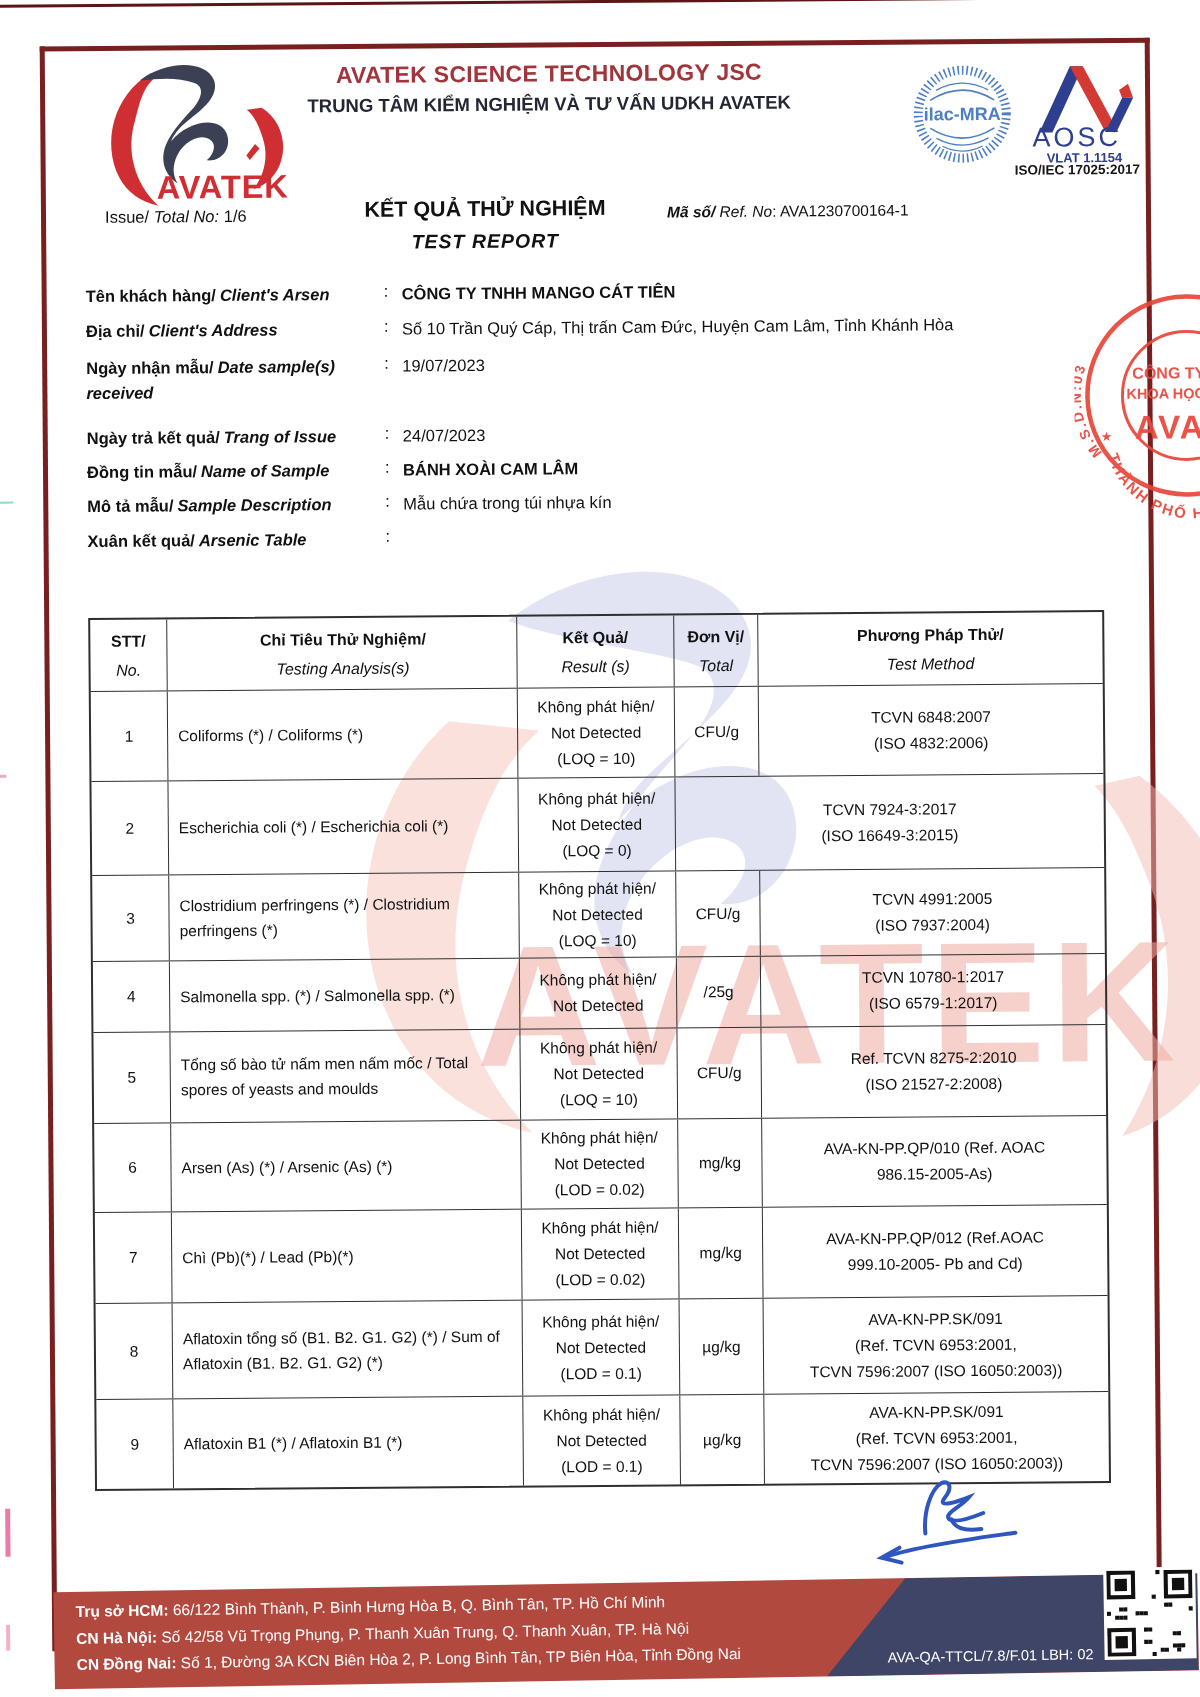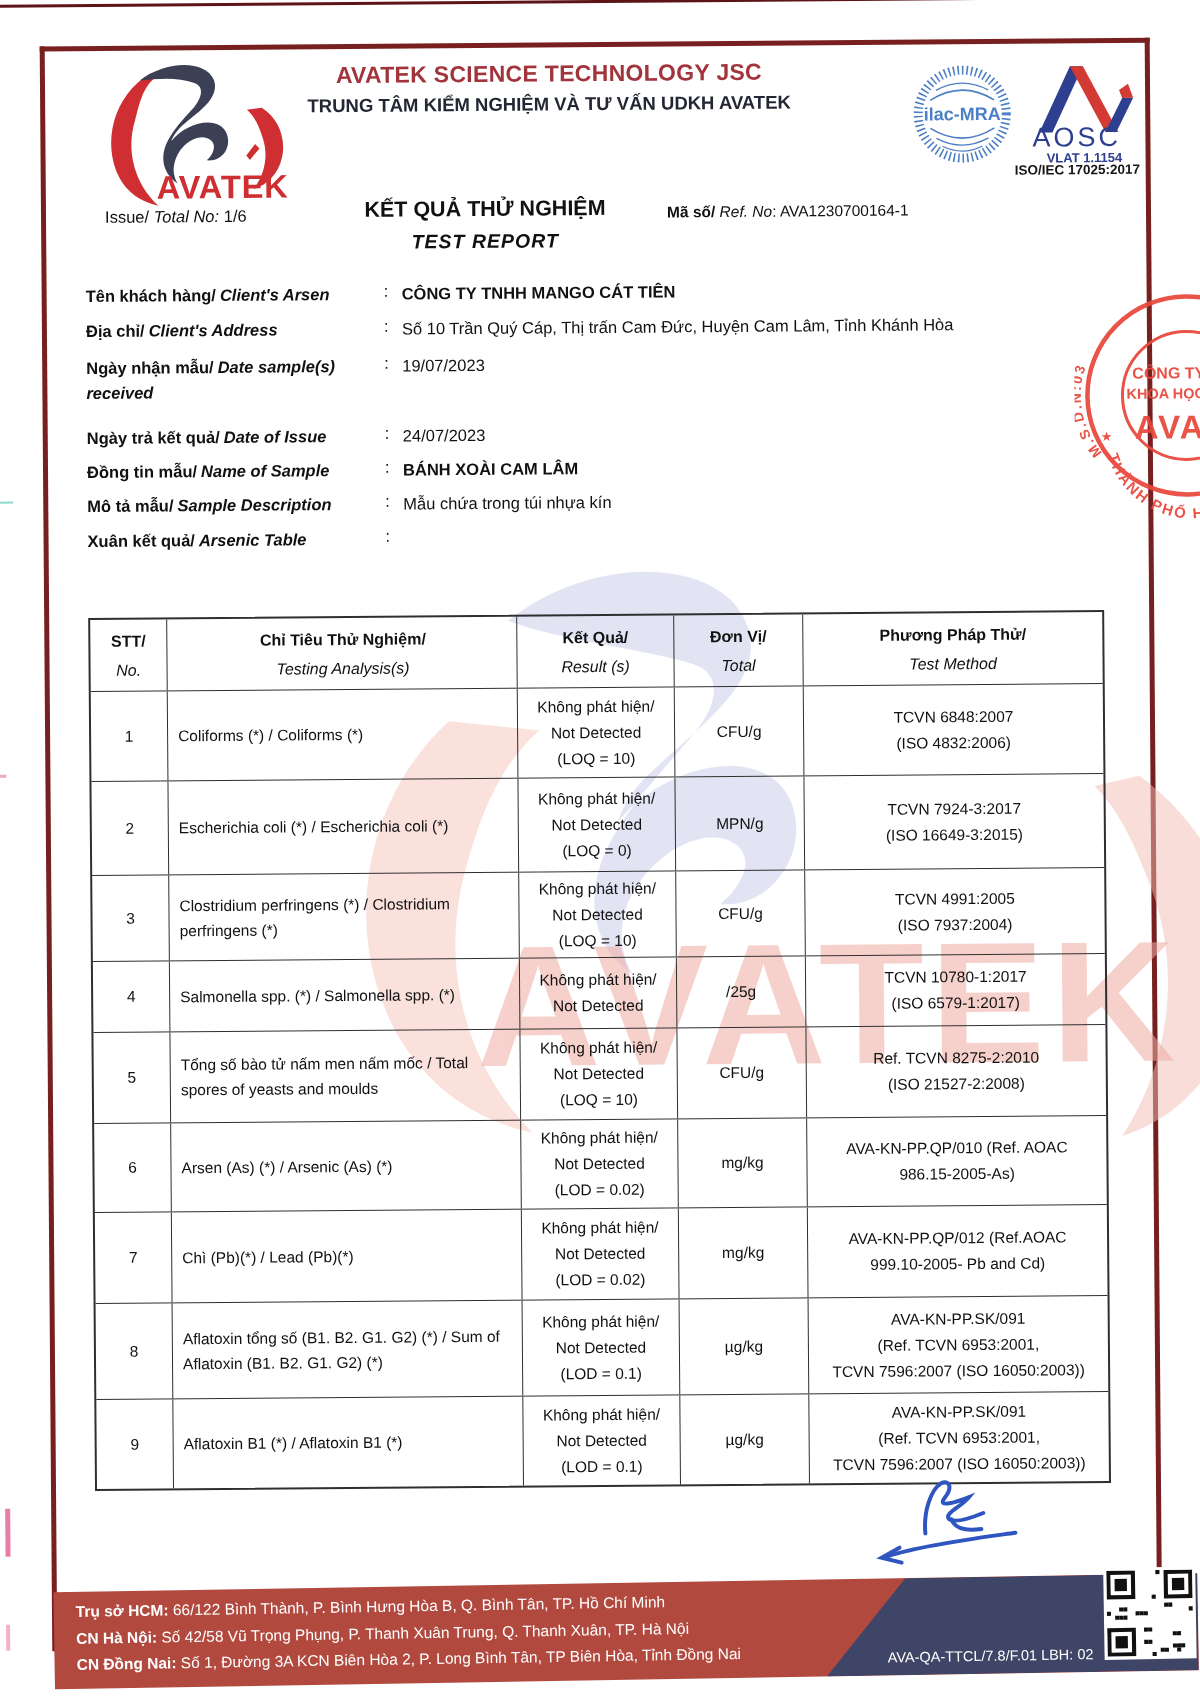--- a/index.html
+++ b/index.html
@@ -20,42 +20,42 @@
 
   
   .company{left:270px;top:60px;width:570px;text-align:center;font-size:23px;font-weight:bold;color:#a2343c;letter-spacing:.3px;}
   .center-name{left:255px;top:93px;width:600px;text-align:center;font-size:18.5px;font-weight:bold;color:#232733;}
   .page-no{left:110px;top:204px;font-size:16.5px;}
   .page-no .en{font-style:italic;}
   .title-block{left:335px;top:196px;width:310px;text-align:center;}
   .title-vi{font-size:21.5px;font-weight:bold;}
   .title-en{font-size:19.5px;font-weight:bold;font-style:italic;letter-spacing:1px;margin-top:8px;}
   .ref-line{left:672px;top:204px;font-size:15.5px;}
-  .ref-line .vi{font-weight:bold;}
+  .ref-line .vi{font-weight:bold;font-style:italic;}
   .ref-line .en{font-style:italic;}
 
   
   .f-label{left:90px;width:286px;font-size:16.5px;line-height:25px;}
   .f-label .vi{font-weight:bold;}
   .f-label .en{font-style:italic;font-weight:bold;margin-left:4px;}
   .f-colon{left:388px;font-size:16.5px;}
   .f-value{left:406px;width:600px;font-size:16.5px;line-height:24px;}
   .v-bold{font-weight:bold;}
 
   
   .rtable{left:90px;top:614px;width:1016px;border:2px solid #2f2f2f;box-sizing:border-box;background:transparent;}
   .trow{display:flex;}
   .trow + .trow{border-top:1.6px solid #2f2f2f;}
   .cell{box-sizing:border-box;display:flex;flex-direction:column;justify-content:center;
         text-align:center;font-size:15.5px;line-height:26px;}
   .cell + .cell{border-left:1.6px solid #2f2f2f;}
   .c1{width:76px;}
   .c2{width:350px;text-align:left;padding:4px 8px 4px 10px;line-height:25px;justify-content:center;}
   .c3{width:157px;padding:3px 2px;}
-  .c4{width:129px;}
+  .c4{width:84px;}
   .c5{flex:1;padding:3px 4px;}
   .thead .cell{font-size:16px;line-height:29px;padding-top:4px;padding-bottom:4px;}
   .thead .vi{font-weight:bold;}
   .thead .en{font-style:italic;}
   .thead .c2{text-align:center;}
 
   
   .wm{left:300px;top:560px;width:980px;height:760px;pointer-events:none;}
 
   
@@ -153,21 +153,21 @@
   <div class="abs f-value v-bold" style="top:280px">CÔNG TY TNHH MANGO CÁT TIÊN</div>
 
   <div class="abs f-label" style="top:315px"><span class="vi">Địa chỉ/</span><span class="en">Client's Address</span></div>
   <div class="abs f-colon" style="top:315px">:</div>
   <div class="abs f-value" style="top:315px">Số 10 Trần Quý Cáp, Thị trấn Cam Đức, Huyện Cam Lâm, Tỉnh Khánh Hòa</div>
 
   <div class="abs f-label" style="top:352px"><span class="vi">Ngày nhận mẫu/</span><span class="en">Date sample(s) received</span></div>
   <div class="abs f-colon" style="top:352px">:</div>
   <div class="abs f-value" style="top:352px">19/07/2023</div>
 
-  <div class="abs f-label" style="top:422px"><span class="vi">Ngày trả kết quả/</span><span class="en">Date of Issue</span></div>
+  <div class="abs f-label" style="top:422px"><span class="vi">Ngày trả kết quả/</span><span class="en">Trang of Issue</span></div>
   <div class="abs f-colon" style="top:422px">:</div>
   <div class="abs f-value" style="top:422px">24/07/2023</div>
 
   <div class="abs f-label" style="top:456px"><span class="vi">Đồng tin mẫu/</span><span class="en">Name of Sample</span></div>
   <div class="abs f-colon" style="top:456px">:</div>
   <div class="abs f-value v-bold" style="top:456px">BÁNH XOÀI CAM LÂM</div>
 
   <div class="abs f-label" style="top:490px"><span class="vi">Mô tả mẫu/</span><span class="en">Sample Description</span></div>
   <div class="abs f-colon" style="top:490px">:</div>
   <div class="abs f-value" style="top:490px">Mẫu chứa trong túi nhựa kín</div>
@@ -215,21 +215,20 @@
     </div>
 
     <div class="trow" style="height:93px">
       <div class="cell c1">2</div>
       <div class="cell c2">Escherichia coli (*) / Escherichia coli (*)</div>
       <div class="cell c3">
             <div>Không phát hiện/</div>
             <div>Not Detected</div>
             <div>(LOQ = 0)</div>
           </div>
-      <div class="cell c4">MPN/g</div>
       <div class="cell c5">
             <div>TCVN 7924-3:2017</div>
             <div>(ISO 16649-3:2015)</div>
           </div>
     </div>
 
     <div class="trow" style="height:85px">
       <div class="cell c1">3</div>
       <div class="cell c2">Clostridium perfringens (*) / Clostridium perfringens (*)</div>
       <div class="cell c3">

